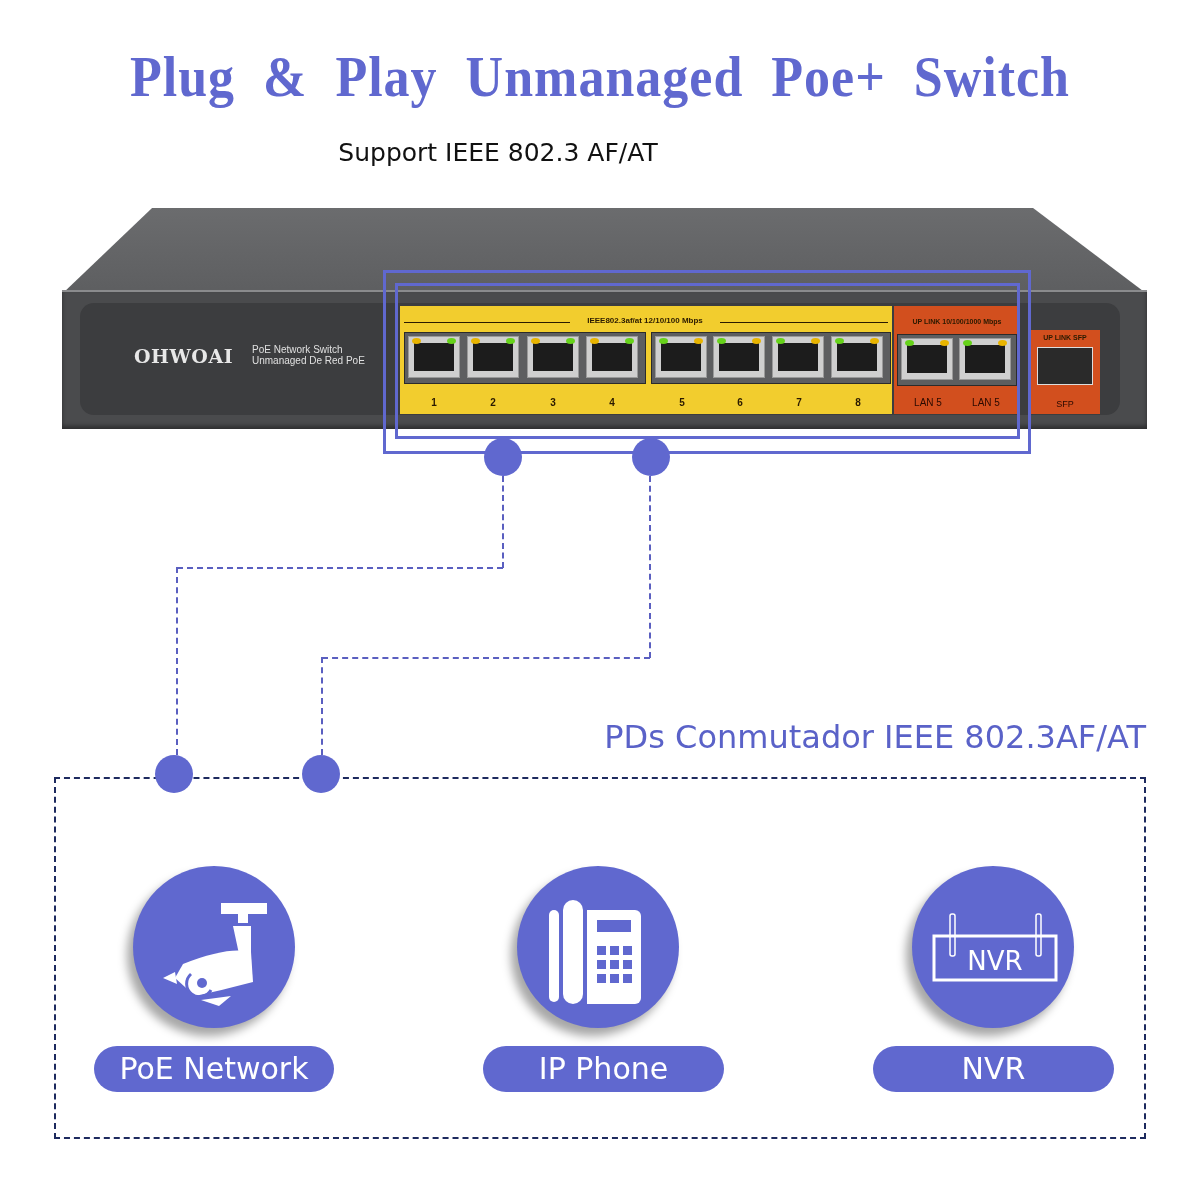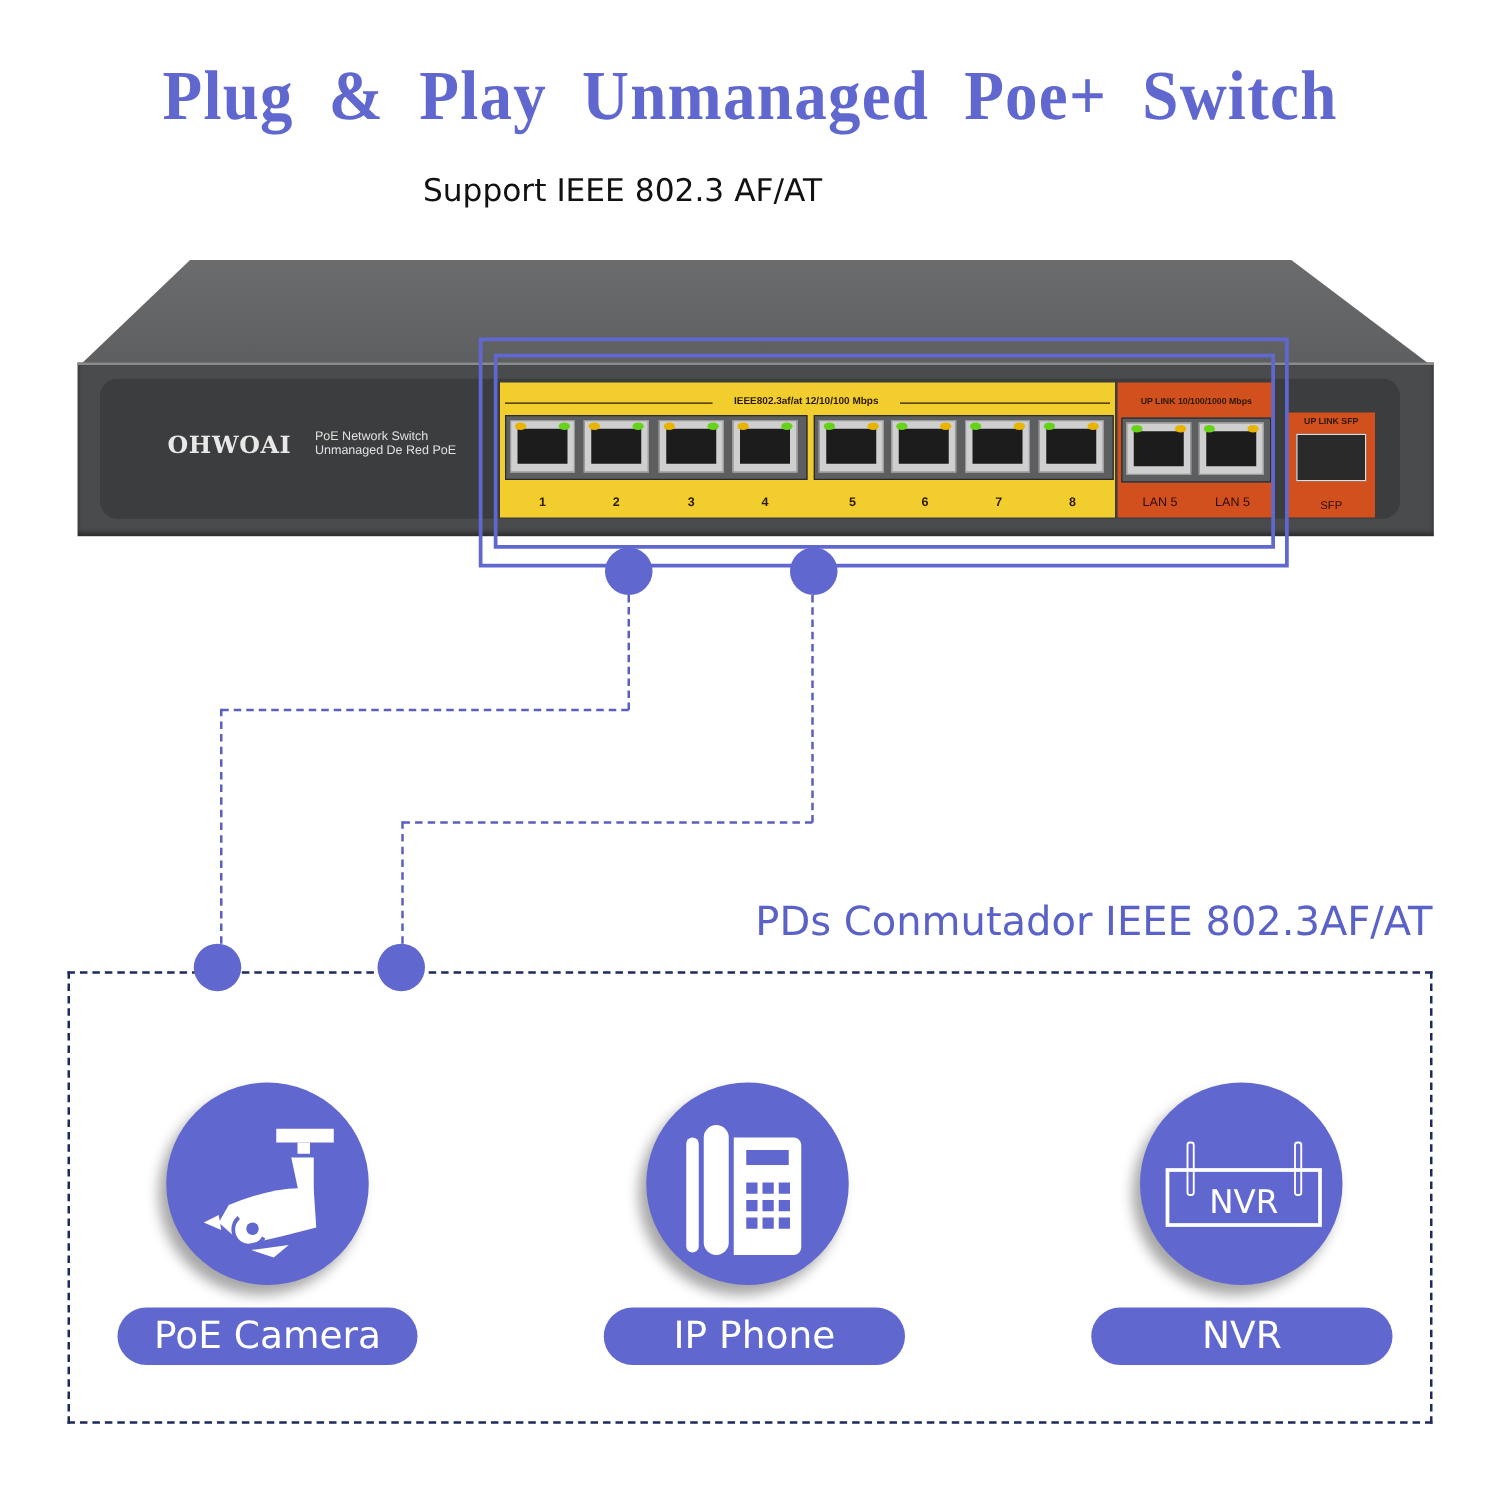--- a/index.html
+++ b/index.html
@@ -205,21 +205,21 @@
       <rect x="105" y="48" width="10" height="9" fill="#fff"></rect>
       <path d="M100 60 h18 v28 h-12 z" fill="#fff"></path>
       <path d="M42 112 L50 98 Q95 80 118 86 L120 116 Q90 124 62 130 Z" fill="#fff"></path>
       <path d="M58 108 a13 13 0 1 0 20 16" fill="none" stroke="#6068cf" stroke-width="3"></path>
       <circle cx="69" cy="117" r="5" fill="#6068cf"></circle>
       <path d="M30 112 L42 106 L44 118 Z" fill="#fff"></path>
       <path d="M68 134 L98 130 L86 140 Z" fill="#fff"></path>
     </svg>
   </div>
 </div>
-<div class="abs pill" style="left:94px; top:1046px; width:240px;">PoE Camera</div>
+<div class="abs pill" style="left:94px; top:1046px; width:240px;">PoE Network</div>
 
 <div class="abs" style="left:517px; top:866px;">
   <div class="icon-circle">
     <svg width="162" height="162" viewBox="0 0 162 162">
       <rect x="32" y="44" width="10" height="92" rx="5" fill="#fff"></rect>
       <rect x="46" y="34" width="20" height="104" rx="10" fill="#fff"></rect>
       <path d="M70 44 h48 a6 6 0 0 1 6 6 v82 a6 6 0 0 1 -6 6 h-48 z" fill="#fff"></path>
       <rect x="80" y="54" width="34" height="12" fill="#6068cf"></rect>
       <g fill="#6068cf">
         <rect x="80" y="80" width="9" height="9"></rect>

